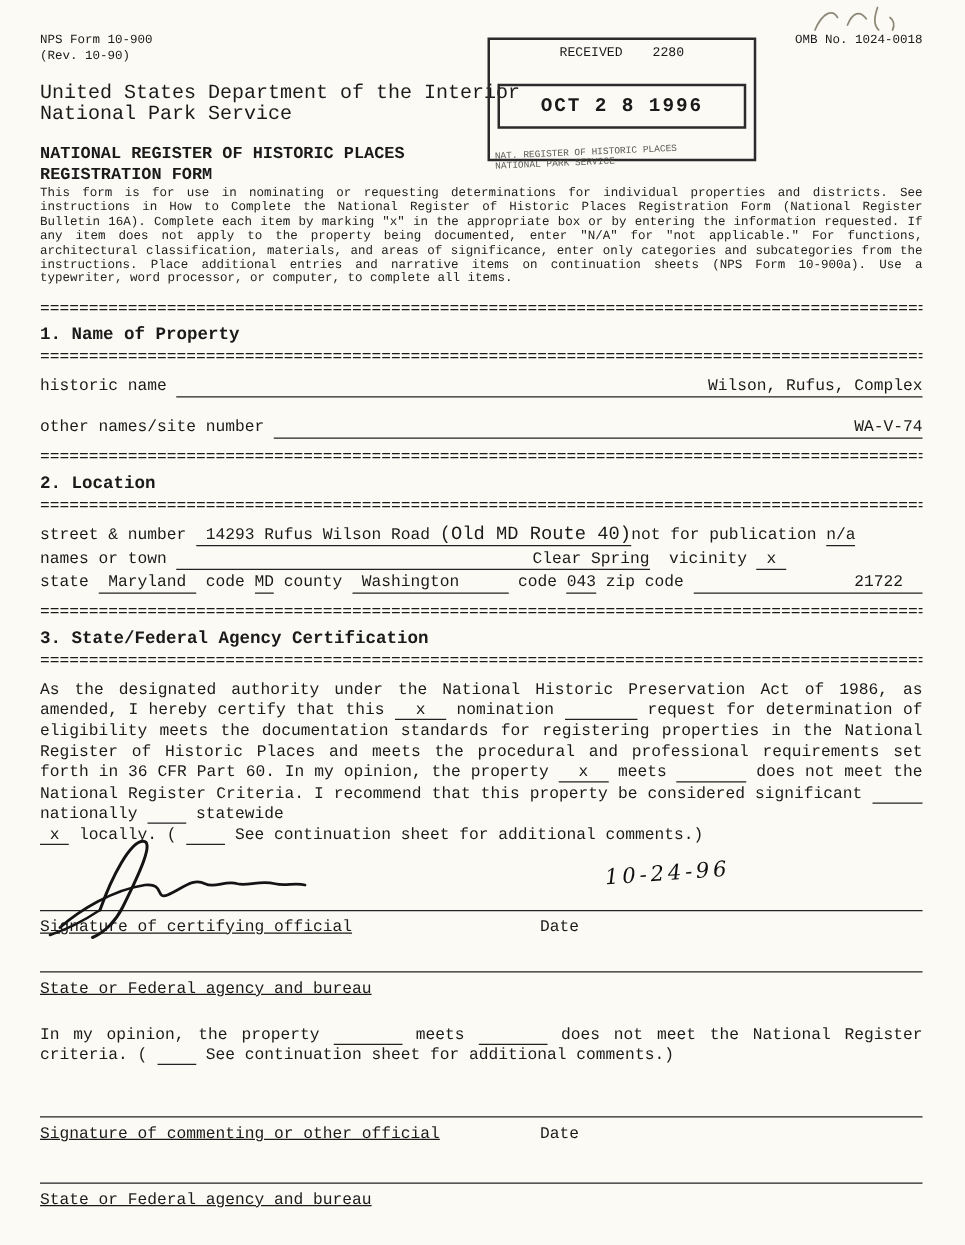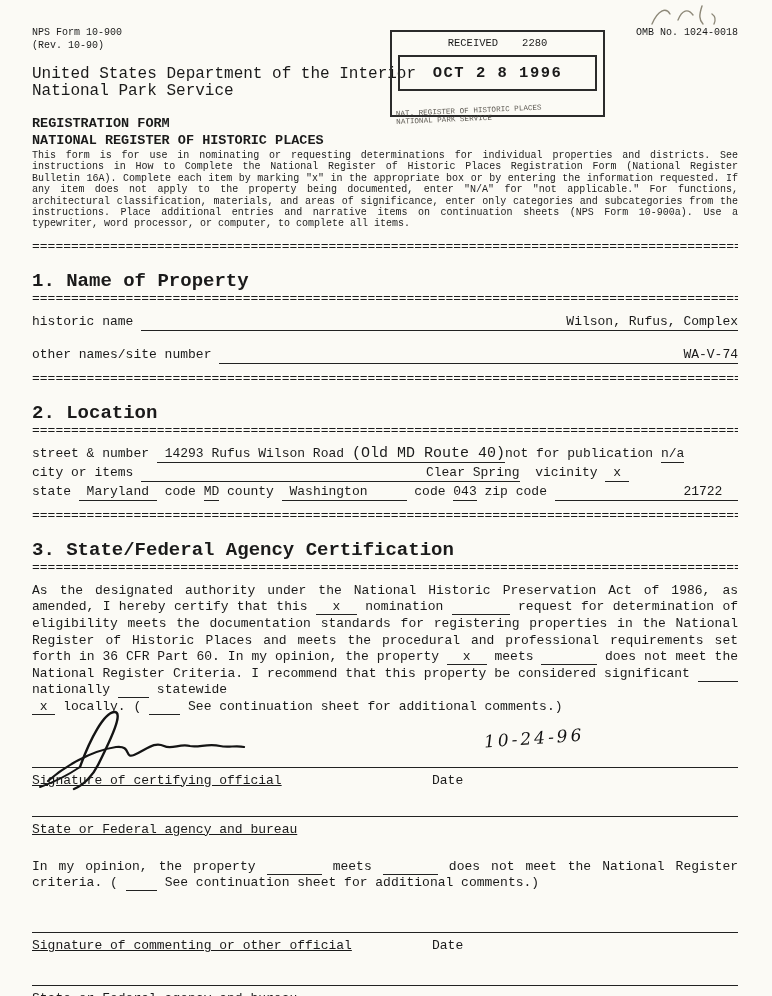--- a/index.html
+++ b/index.html
@@ -13,21 +13,21 @@
     position: relative;
   }
   .page { position: relative; padding: 26px 34px 0 32px; width: 772px; height: 996px; }
 
   .hdr { display: flex; justify-content: space-between; font-size: 10px; line-height: 13px; }
   .dept { margin-top: 14px; font-size: 16px; line-height: 17px; }
   .titles { margin-top: 15px; font-weight: bold; font-size: 13.5px; line-height: 17px; }
   .instr { margin-top: 1px; font-size: 10px; line-height: 11.4px; text-align: justify; color: #222; }
 
   .sep { font-size: 13px; line-height: 14px; white-space: nowrap; overflow: hidden; margin-top: 3px; }
-  .h { font-weight: bold; font-size: 19px; line-height: 16px; margin-top: 19px; }
+  .h { font-weight: bold; font-size: 14px; line-height: 16px; margin-top: 6px; }
 
   .fline { display: flex; white-space: pre; font-size: 13px; line-height: 16px; align-items: baseline; }
   .ul { border-bottom: 1.2px solid #222; }
   .fill { flex: 1 1 auto; border-bottom: 1.2px solid #222; text-align: right; }
   .small { font-size: 15px; }
 
   .para { font-size: 13px; line-height: 16.6px; text-align: justify; }
   .para .ul { border-bottom: 1.2px solid #222; } .mt8 { margin-top: 8px; } .mt10 { margin-top: 10px; } .mt16 { margin-top: 16px; } .mt20 { margin-top: 20px; }
   .mt26 { margin-top: 26px; } .mt30 { margin-top: 30px; } .mt40 { margin-top: 40px; }
 
@@ -37,21 +37,21 @@
     font-family: "DejaVu Serif", serif; font-style: italic; font-size: 17px;
     letter-spacing: 3px; transform: rotate(-4deg); color: #111; }
 
   .labels { position: relative; font-size: 13px; line-height: 16px; margin-top: 5px; height: 17px; text-decoration: underline; }
   .labels .date { position: absolute; left: 400px; top: 0; }
   .rule { border-bottom: 1.2px solid #222; height: 1px; }
 
   .stamp { position: absolute; left: 390px; top: 30px; width: 215px;
     border: 2px solid #2b2b2b; padding: 5px 6px 24px 6px; }
   .stamp .rec { display: flex; justify-content: center; gap: 24px; font-size: 10.5px; line-height: 13px; }
-  .stamp .datebox { border: 2px solid #2b2b2b; margin-top: 5px; padding: 7px 4px; text-align: center;
+  .stamp .datebox { border: 2px solid #2b2b2b; margin-top: 17px; padding: 7px 4px; text-align: center;
     font-weight: bold; font-size: 15.5px; letter-spacing: 1.5px; }
   .stamp .tiny { position: absolute; left: 4px; bottom: -8px; width: 180px;
     font-size: 7.6px; line-height: 8.4px; color: #4e4a43; transform: rotate(-2.5deg);
     white-space: nowrap; opacity: 0.9; }
 
   .pencil { position: absolute; right: 52px; top: 2px; }
 </style>
 </head>
 <body>
 
@@ -79,39 +79,39 @@
       <div>(Rev. 10-90)</div>
     </div>
     <div>OMB No. 1024-0018</div>
   </div>
 
   <div class="dept">
     <div>United States Department of the Interior</div>
     <div>National Park Service</div>
   </div>
   <div class="titles">
+    <div>NATIONAL REGISTER OF HISTORIC PLACES</div>
     <div>REGISTRATION FORM</div>
-    <div>NATIONAL REGISTER OF HISTORIC PLACES</div>
   </div>
 
   <div class="instr">This form is for use in nominating or requesting determinations for individual properties and districts.  See instructions in How to Complete the National Register of Historic Places Registration Form (National Register Bulletin 16A).  Complete each item by marking "x" in the appropriate box or by entering the information requested.  If any item does not apply to the property being documented, enter "N/A" for "not applicable."  For functions, architectural classification, materials, and areas of significance, enter only categories and subcategories from the instructions.  Place additional entries and narrative items on continuation sheets (NPS Form 10-900a).  Use a typewriter, word processor, or computer, to complete all items.</div>
 
   <div class="sep mt10">==============================================================================================================</div>
   <div class="h">1. Name of Property</div>
   <div class="sep">==============================================================================================================</div>
 
   <div class="fline mt8"><span>historic name </span><span class="fill">&nbsp;Wilson, Rufus, Complex</span></div>
   <div class="fline mt16"><span>other names/site number </span><span class="fill">&nbsp;WA-V-74</span></div>
 
   <div class="sep mt8">==============================================================================================================</div>
   <div class="h">2. Location</div>
   <div class="sep">==============================================================================================================</div>
 
   <div class="fline mt8"><span>street &amp; number </span><span class="ul">&nbsp;14293 Rufus Wilson Road </span><span class="ul small">(Old MD Route 40)</span><span>not for publication </span><span class="ul">n/a</span></div>
-  <div class="fline" style="margin-top:2px"><span>city or items </span><span class="fill">&nbsp;Clear Spring</span><span>&nbsp;&nbsp;vicinity </span><span class="ul">&nbsp;x&nbsp;</span><span>&nbsp;&nbsp;&nbsp;&nbsp;&nbsp;&nbsp;&nbsp;&nbsp;&nbsp;&nbsp;&nbsp;&nbsp;&nbsp;&nbsp;</span></div>
+  <div class="fline" style="margin-top:2px"><span>names or town </span><span class="fill">&nbsp;Clear Spring</span><span>&nbsp;&nbsp;vicinity </span><span class="ul">&nbsp;x&nbsp;</span><span>&nbsp;&nbsp;&nbsp;&nbsp;&nbsp;&nbsp;&nbsp;&nbsp;&nbsp;&nbsp;&nbsp;&nbsp;&nbsp;&nbsp;</span></div>
   <div class="fline" style="margin-top:2px"><span>state </span><span class="ul">&nbsp;Maryland&nbsp;</span><span> code </span><span class="ul">MD</span><span> county </span><span class="ul">&nbsp;Washington&nbsp;&nbsp;&nbsp;&nbsp;&nbsp;</span><span> code </span><span class="ul">043</span><span> zip code </span><span class="fill">&nbsp;21722&nbsp;&nbsp;</span></div>
 
   <div class="sep mt8">==============================================================================================================</div>
   <div class="h">3. State/Federal Agency Certification</div>
   <div class="sep">==============================================================================================================</div>
 
   <div class="para mt8"><span>As the designated authority under the National Historic Preservation Act of 1986, as amended, I hereby certify that this </span><span class="ul">&nbsp;&nbsp;x&nbsp;&nbsp;</span><span> nomination </span><span class="ul">&nbsp;&nbsp;&nbsp;&nbsp;&nbsp;&nbsp;&nbsp;</span><span> request for determination of eligibility meets the documentation standards for registering properties in the National Register of Historic Places and meets the procedural and professional requirements set forth in 36 CFR Part 60.  In my opinion, the property </span><span class="ul">&nbsp;&nbsp;x&nbsp;&nbsp;</span><span> meets </span><span class="ul">&nbsp;&nbsp;&nbsp;&nbsp;&nbsp;&nbsp;&nbsp;</span><span> does not meet the National Register Criteria.  I recommend that this property be considered significant </span><span class="ul">&nbsp;&nbsp;&nbsp;&nbsp;&nbsp;</span><span> nationally </span><span class="ul">&nbsp;&nbsp;&nbsp;&nbsp;</span><span> statewide</span><br><span class="ul">&nbsp;x&nbsp;</span><span> locally.  ( </span><span class="ul">&nbsp;&nbsp;&nbsp;&nbsp;</span><span> See continuation sheet for additional comments.)</span></div>
 
   <div class="sigblock">
     <svg class="sig-svg" width="240" height="86" viewBox="0 0 240 86">

